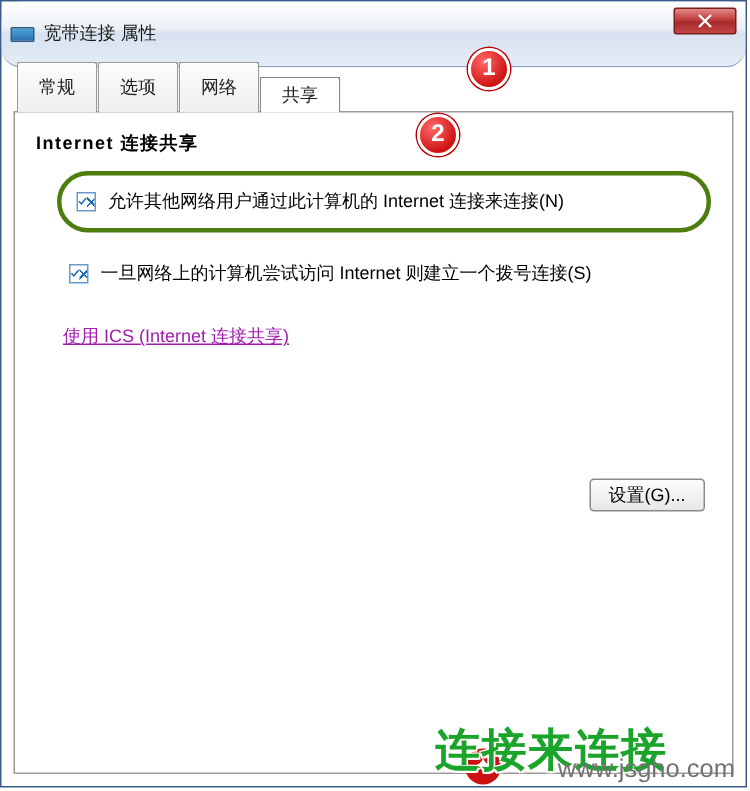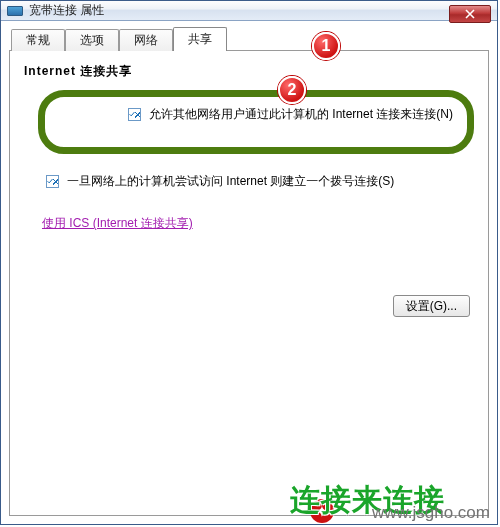--- a/index.html
+++ b/index.html
@@ -18,27 +18,28 @@
     position: absolute;
     left: 0; top: 0;
     width: 498px;
     height: 525px;
     border: 1px solid #3a5b8a;
     background: #fff;
     display: flex;
     flex-direction: column;
   }
   .titlebar {
-    height: 20px;
+    height: 44px;
     background: linear-gradient(#fdfdfe, #eef2f8 40%, #d8e2f0 50%, #e4ecf7);
     border-bottom: 1px solid #8aa3c4;
     display: flex;
     align-items: center;
     padding: 0 4px 0 6px;
     position: relative;
+    border-radius: 13px;
   }
   .title-icon {
     width: 16px; height: 10px;
     background: linear-gradient(#4fa3d8,#2c71ad);
     border:1px solid #2c5a84;
     border-radius:1px;
     margin-right:6px;
   }
   .title-text {
     font-size: 12px;
@@ -65,21 +66,21 @@
   .tabstrip {
     display:flex;
     align-items:flex-end;
     height:24px;
     padding-left:2px;
     margin-bottom:-1px;
     position:relative;
     z-index:5;
   }
   .tab {
-    height:22px;
+    height:34px;
     border:1px solid #9a9a9a;
     border-bottom:none;
     background: linear-gradient(#fcfcfc,#efefef);
     border-radius:2px 2px 0 0;
     padding:0 14px;
     display:flex;align-items:center;
     font-size:12px;
     margin-right:0px;
     color:#222;
     cursor:pointer;
@@ -109,24 +110,23 @@
   }
   .opt-row {
     display:flex;
     align-items:flex-start;
     margin: 0 0 12px 14px;
     padding: 6px 8px;
     line-height:1.6;
     position:relative;
   }
   .opt-row.highlight {
-    border:7px solid #4d7c0f;
+    border:3px solid #4d7c0f;
     border-radius: 26px;
-    padding:8px 14px 23px 10px;
-    justify-content:flex-end;
+    padding:8px 14px 8px 10px;
   }
   .chk {
     width:13px;height:13px;
     border:1px solid #6b99c7;
     background:#fff;
     margin-top:3px;
     margin-right:8px;
     flex:none;
     display:flex;align-items:center;justify-content:center;
   }

